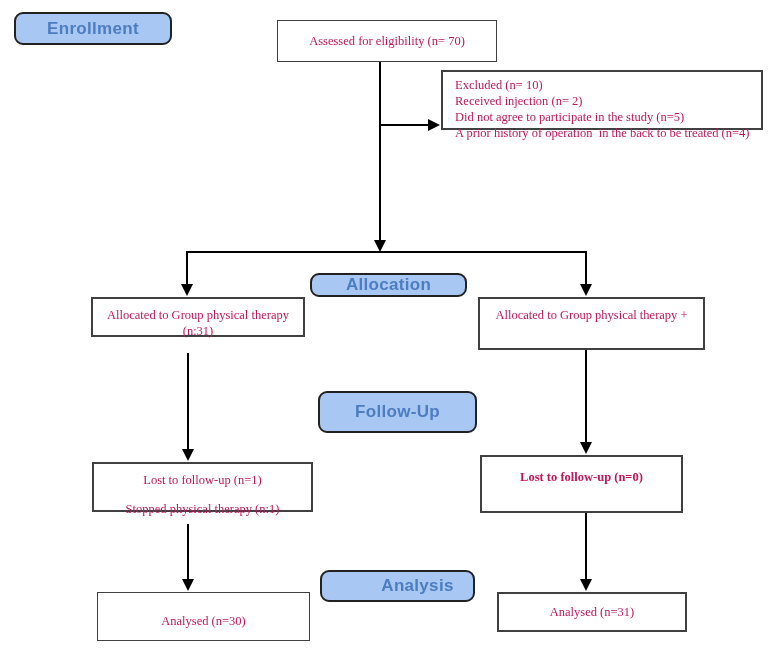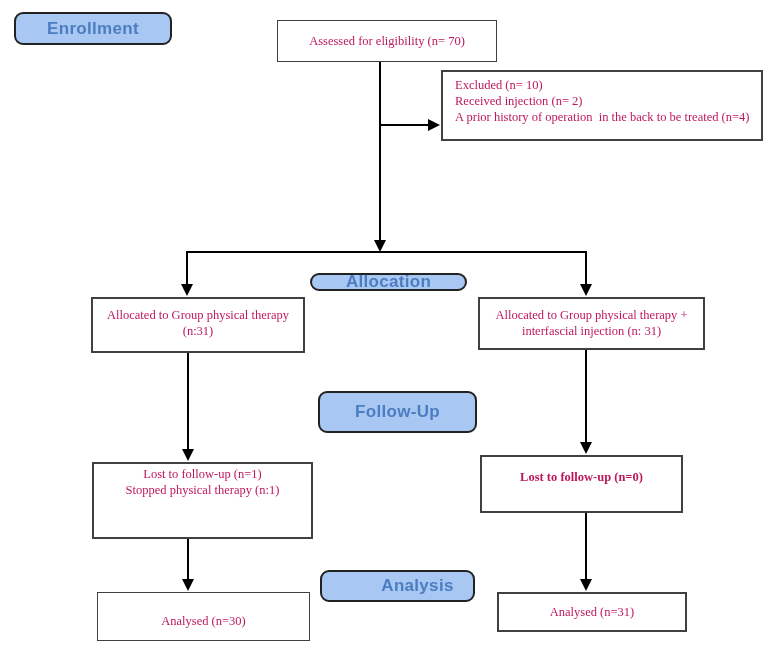--- a/index.html
+++ b/index.html
@@ -54,56 +54,56 @@
     white-space: pre-wrap;
   }
   
   #box-assessed {
     left: 277px; top: 20px; width: 220px; height: 42px;
     display: flex; align-items: center; justify-content: center;
     border-width: 1px;
   }
   
   #box-excluded {
-    left: 441px; top: 70px; width: 322px; height: 71px;
+    left: 441px; top: 70px; width: 322px; height: 60px;
     padding: 5px 6px 16px 12px;
     border-width: 2px;
     text-align: left;
   }
   
   #box-alloc-left {
-    left: 91px; top: 297px; width: 214px; height: 56px;
+    left: 91px; top: 297px; width: 214px; height: 40px;
     padding-top: 8px; border-width: 2px;
   }
   #box-alloc-right {
     left: 478px; top: 297px; width: 227px; height: 53px;
     padding-top: 8px; border-width: 2px;
   }
   
   #box-fu-left {
-    left: 92px; top: 462px; width: 221px; height: 77px;
-    padding-top: 2px; border-width: 2px;
+    left: 92px; top: 462px; width: 221px; height: 50px;
+    padding-top: 8px; border-width: 2px;
   }
-  #box-fu-left .line + .line { }
+  #box-fu-left .line + .line { margin-top: 13px; }
   #box-fu-right {
     left: 480px; top: 455px; width: 203px; height: 58px;
     padding-top: 12px; border-width: 2px; font-weight: bold;
   }
   
   #box-an-left {
     left: 97px; top: 592px; width: 213px; height: 49px;
     padding-top: 20px; border-width: 1.5px;
   }
   #box-an-right {
     left: 497px; top: 592px; width: 190px; height: 40px;
     padding-top: 10px; border-width: 2px;
   }
   
   #label-enrollment { left: 14px;  top: 12px;  width: 158px; height: 33px; }
-  #label-allocation { left: 310px; top: 273px; width: 157px; height: 18px; }
+  #label-allocation { left: 310px; top: 273px; width: 157px; height: 24px; }
   #label-followup   { left: 318px; top: 391px; width: 159px; height: 42px; }
   #label-analysis   { left: 320px; top: 570px; width: 155px; height: 32px; padding-left: 40px; }
 </style>
 </head>
 <body>
 
 <div id="canvas">
 
   <svg id="arrow-layer" viewBox="0 0 770 650" xmlns="http://www.w3.org/2000/svg">
 
@@ -139,31 +139,31 @@
   <div class="stage-label" id="label-followup">Follow-Up</div>
   <div class="stage-label" id="label-analysis">Analysis</div>
 
   <div class="flow-box centered" id="box-assessed">
     <span class="line">Assessed for eligibility (n= 70)</span>
   </div>
 
   <div class="flow-box" id="box-excluded">
     <div class="line">Excluded (n= 10)</div>
     <div class="line">Received injection (n= 2)</div>
+    <div class="line">Did not agree to participate in the study (n=5)</div>
     <div class="line">A prior history of operation  in the back to be treated (n=4)</div>
   </div>
 
   <div class="flow-box centered" id="box-alloc-left">
     <div class="line">Allocated to Group physical therapy</div>
     <div class="line">(n:31)</div>
   </div>
 
   <div class="flow-box centered" id="box-alloc-right">
     <div class="line">Allocated to Group physical therapy +</div>
-    <div class="line">interfascial injection (n: 31)</div>
   </div>
 
   <div class="flow-box centered" id="box-fu-left">
     <div class="line">Lost to follow-up (n=1)</div>
     <div class="line">Stopped physical therapy (n:1)</div>
   </div>
 
   <div class="flow-box centered" id="box-fu-right">
     <div class="line">Lost to follow-up (n=0)</div>
   </div>

